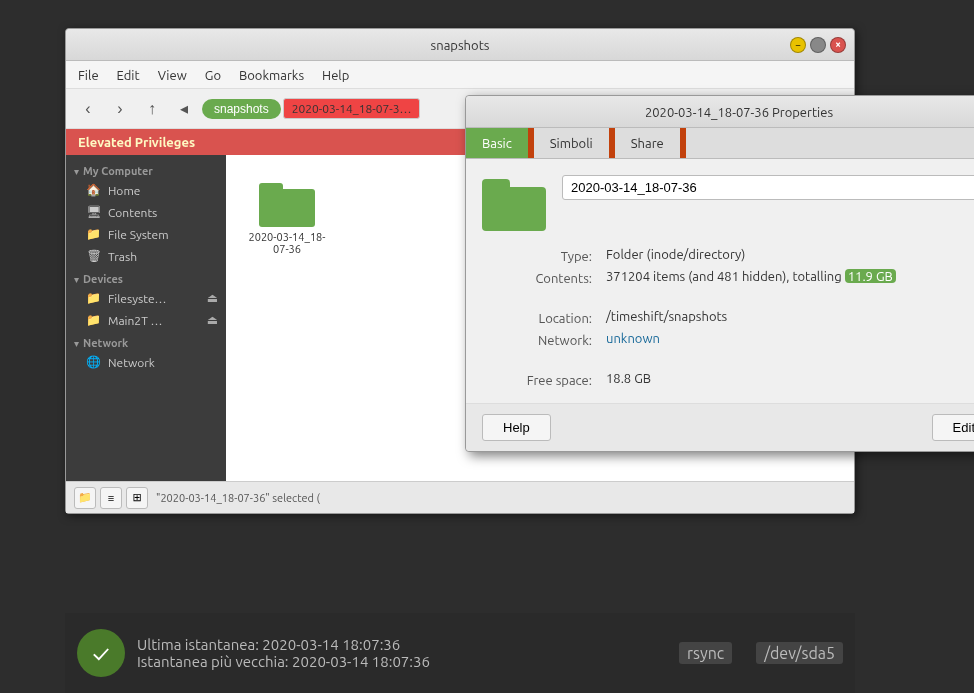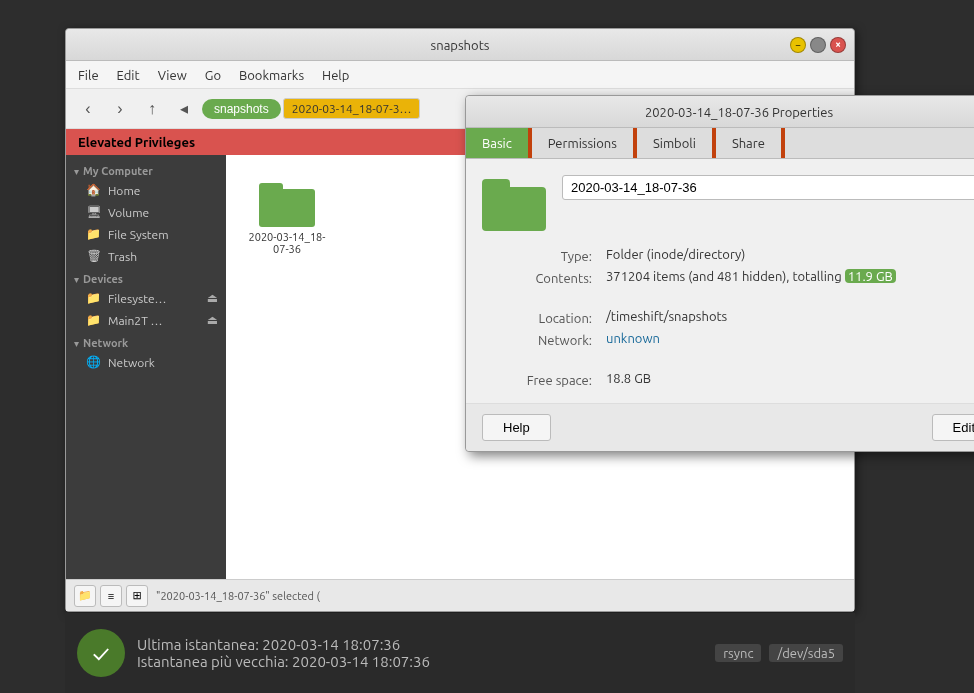--- a/index.html
+++ b/index.html
@@ -12,21 +12,21 @@
       overflow: hidden;
       position: relative;
     }
 
     
     .file-manager {
       position: absolute;
       top: 28px;
       left: 65px;
       width: 790px;
-      height: 584px;
+      height: 486px;
       background: #f0f0f0;
       border: 1px solid #999;
       border-radius: 4px;
       box-shadow: 2px 2px 8px rgba(0,0,0,0.5);
       display: flex;
       flex-direction: column;
     }
 
     .titlebar {
       background: linear-gradient(to bottom, #e8e8e8, #d8d8d8);
@@ -120,31 +120,31 @@
       background: #6aaa4e;
       color: white;
       border: none;
       border-radius: 12px;
       padding: 3px 12px;
       font-size: 12px;
       cursor: pointer;
     }
 
     .breadcrumb-text {
-      background: #eab308;
+      background: #ef4444;
       border: 1px solid #ccc;
       border-radius: 3px;
       padding: 3px 8px;
       font-size: 12px;
       color: #333;
     }
 
     .elevated-bar {
       background: #d9534f;
-      color: #000000;
+      color: #fef9c3;
       padding: 6px 12px;
       font-size: 13px;
       font-weight: bold;
     }
 
     .content-area {
       display: flex;
       flex: 1;
       overflow: hidden;
     }
@@ -287,22 +287,22 @@
     }
 
     .bottom-text {
       color: #bbb;
       font-size: 15px;
       flex: 1;
     }
 
     .bottom-right {
       display: flex;
-      gap: 8px;
-      font-size: 13px;
+      gap: 24px;
+      font-size: 16px;
       color: #888;
     }
 
     .bottom-tag {
       background: #444;
       padding: 2px 8px;
       border-radius: 3px;
       color: #bbb;
     }
 
@@ -356,21 +356,21 @@
     .prop-tabs {
       display: flex;
       background: #ddd;
       border-bottom: 1px solid #bbb;
     }
 
     .prop-tab {
       padding: 8px 16px;
       font-size: 13px;
       cursor: pointer;
-      border-right: 4px solid #c2410c;
+      border-right: 6px solid #c2410c;
       color: #333;
     }
 
     .prop-tab.active {
       background: #6aaa4e;
       color: white;
     }
 
     .prop-content {
       padding: 16px;
@@ -524,21 +524,21 @@
       <div class="sidebar-sub-header">
         <span class="arrow">▾</span>
         <span>My Computer</span>
       </div>
       <div class="sidebar-item">
         <span class="sidebar-icon">🏠</span>
         <span>Home</span>
       </div>
       <div class="sidebar-item">
         <span class="sidebar-icon">🖥</span>
-        <span>Volume</span>
+        <span>Contents</span>
       </div>
       <div class="sidebar-item">
         <span class="sidebar-icon">📁</span>
         <span>File System</span>
       </div>
       <div class="sidebar-item">
         <span class="sidebar-icon">🗑</span>
         <span>Trash</span>
       </div>
 
@@ -604,21 +604,20 @@
 
 <div class="properties-dialog">
 
   <div class="prop-titlebar">
     <span class="prop-titlebar-title">2020-03-14_18-07-36 Properties</span>
     <div class="prop-close-btn">×</div>
   </div>
 
   <div class="prop-tabs">
     <div class="prop-tab active">Basic</div>
-    <div class="prop-tab">Permissions</div>
     <div class="prop-tab">Simboli</div>
     <div class="prop-tab">Share</div>
   </div>
 
   <div class="prop-content">
 
     <div class="prop-header">
       <div class="prop-folder-icon">
         <div class="prop-folder-tab"></div>
         <div class="prop-folder-body"></div>

